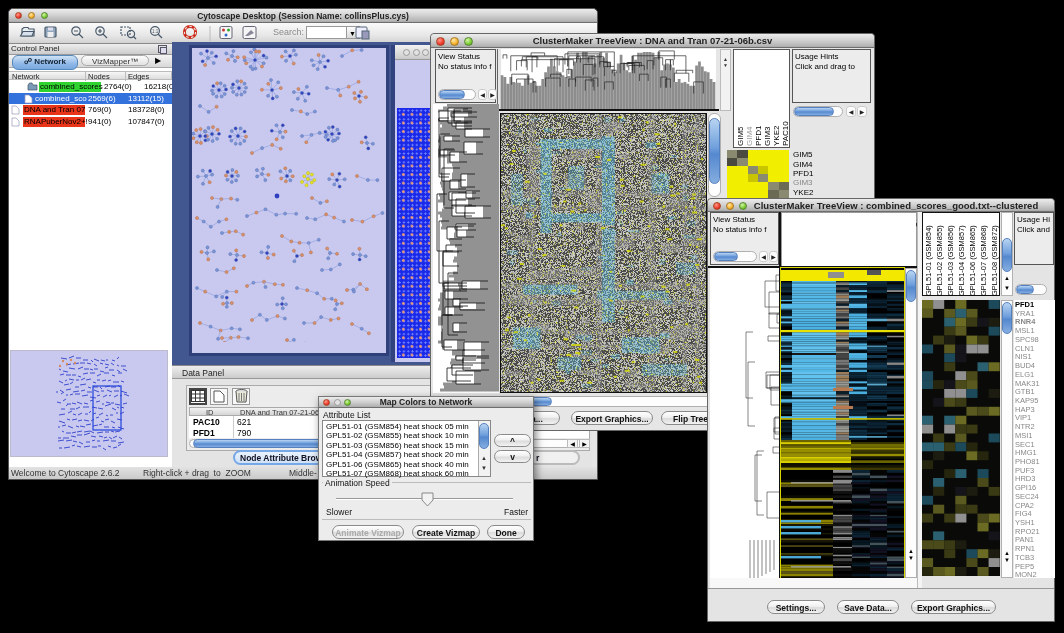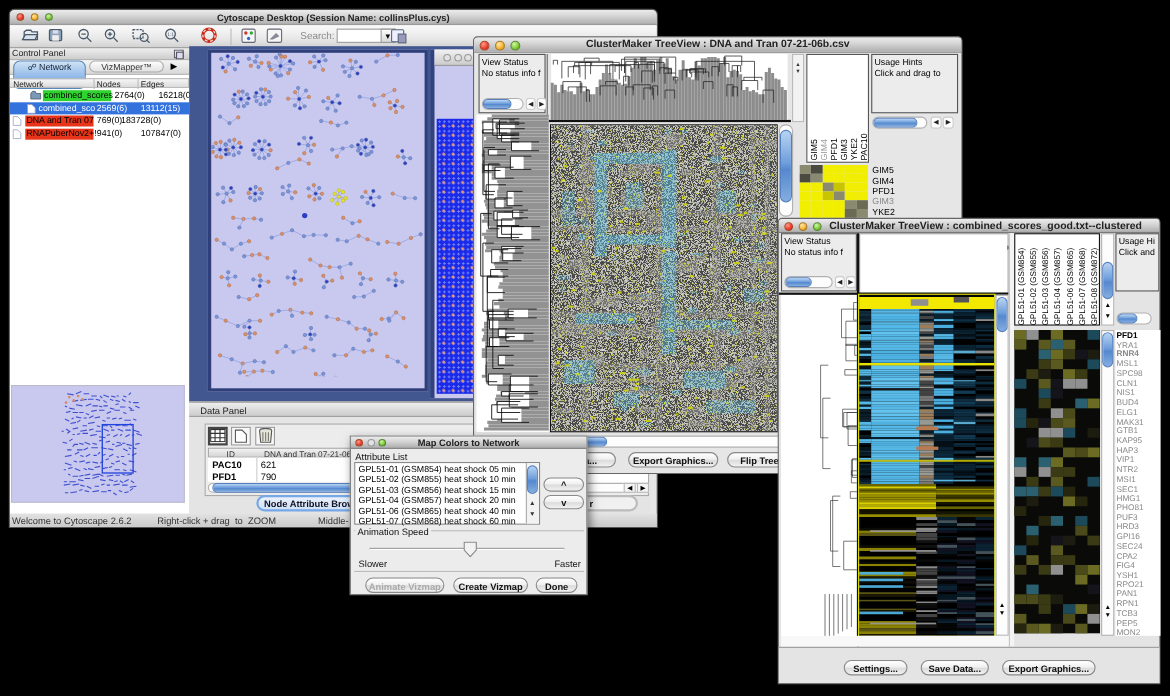--- a/index.html
+++ b/index.html
@@ -70,21 +70,21 @@
    <span style="position:absolute;left:2px;top:0;font-size:8px;color:#222">Control Panel</span>
    <svg width="10" height="9" style="left:149px;top:1px">
         <rect x="0.5" y="0.5" width="8" height="7" fill="none" stroke="#556"></rect>
         <rect x="2.5" y="2.5" width="6" height="6" fill="#dde" stroke="#556"></rect>
       </svg>
  </div>
 </div>
 
 <div class="abs" style="left:9px;top:55px;width:163px;height:412px;background:#fff"></div>
 <div class="abs" style="left:9px;top:55px;width:163px;height:13px;background:linear-gradient(#f4f4f4,#d8d8d8);border-bottom:1px solid #aaa">
- <span class="abs" style="left:3px;top:0px;width:66px;height:26px;border:1px solid #5588bb;border-radius:6px;background:linear-gradient(#cfe2f5,#8fb8e8 60%,#7aa8e0);font-size:8px;font-weight:normal;text-align:center;line-height:11px;color:#123">☍ Network</span>
+ <span class="abs" style="left:3px;top:0px;width:66px;height:15px;border:1px solid #5588bb;border-radius:6px;background:linear-gradient(#cfe2f5,#8fb8e8 60%,#7aa8e0);font-size:8px;font-weight:bold;text-align:center;line-height:11px;color:#123">☍ Network</span>
  <span class="abs" style="left:72px;top:0px;width:68px;height:11px;border:1px solid #aaa;border-radius:6px;background:linear-gradient(#fdfdfd,#e2e2e2);font-size:8px;text-align:center;line-height:11px;color:#333">VizMapper™</span>
  <span class="abs" style="left:146px;top:1px;font-size:8px">▶</span>
 </div>
 <div class="abs" style="left:9px;top:71px;width:163px;height:9px;background:linear-gradient(#f6f6f6,#dcdcdc);border:1px solid #bbb;border-left:none;font-size:7.5px;color:#222">
  <span class="abs" style="left:3px;top:0">Network</span>
     <span class="abs" style="left:79px;top:0">Nodes</span>
     <span class="abs" style="left:119px;top:0">Edges</span>
  <span class="abs" style="left:76px;top:0;width:1px;height:9px;background:#bbb"></span>
  <span class="abs" style="left:116px;top:0;width:1px;height:9px;background:#bbb"></span>
 </div>
@@ -106,21 +106,21 @@
    <span class="abs" style="left:79px;top:1px">2569(6)</span>
       <span class="abs" style="left:119px;top:1px">13112(15)</span>
  </div>
  <div class="abs" style="left:0;top:23px;width:163px;height:11.5px">
    <svg width="9" height="10" style="left:2px;top:1px">
         <path d="M1 9V1h4l3 3v5z" fill="#fff" stroke="#99b" stroke-width="0.7"></path>
       </svg>
    <span class="abs" style="left:14px;top:1px;width:62px;height:10px;background:#e83418"></span>
    <span class="abs" style="left:15px;top:1px">DNA and Tran 07</span>
    <span class="abs" style="left:79px;top:1px">769(0)</span>
-      <span class="abs" style="left:101px;top:1px">183728(0)</span>
+      <span class="abs" style="left:119px;top:1px">183728(0)</span>
  </div>
  <div class="abs" style="left:0;top:34.5px;width:163px;height:11.5px">
    <svg width="9" height="10" style="left:2px;top:1px">
         <path d="M1 9V1h4l3 3v5z" fill="#fff" stroke="#99b" stroke-width="0.7"></path>
       </svg>
    <span class="abs" style="left:14px;top:1px;width:62px;height:10px;background:#e83418"></span>
    <span class="abs" style="left:15px;top:1px">RNAPuberNov2+!</span>
    <span class="abs" style="left:79px;top:1px">941(0)</span>
       <span class="abs" style="left:119px;top:1px">107847(0)</span>
  </div>

